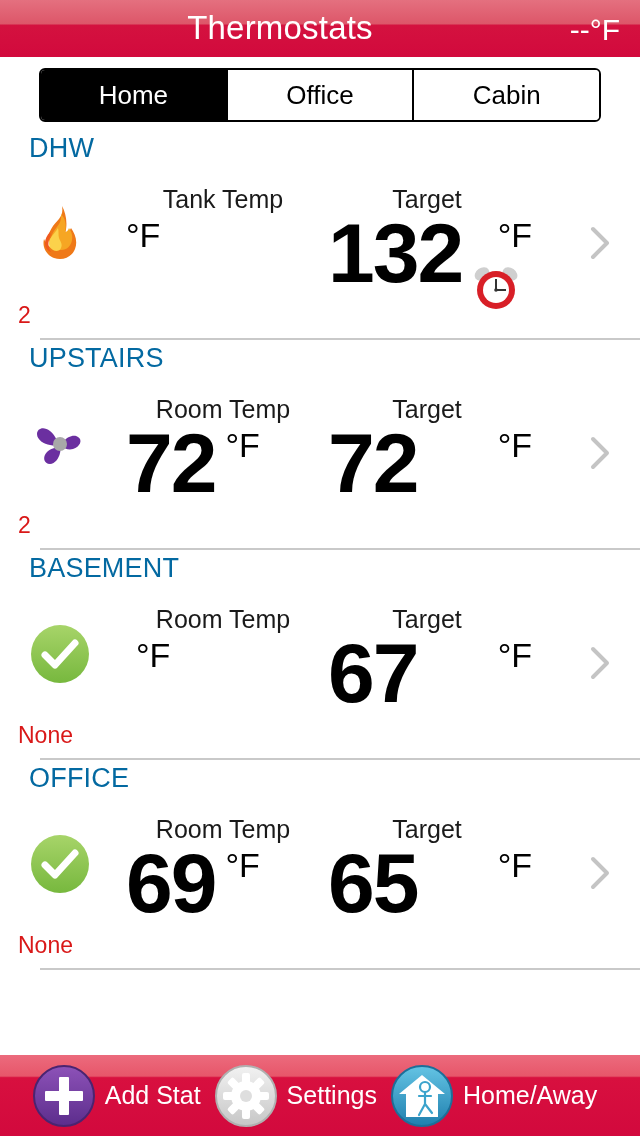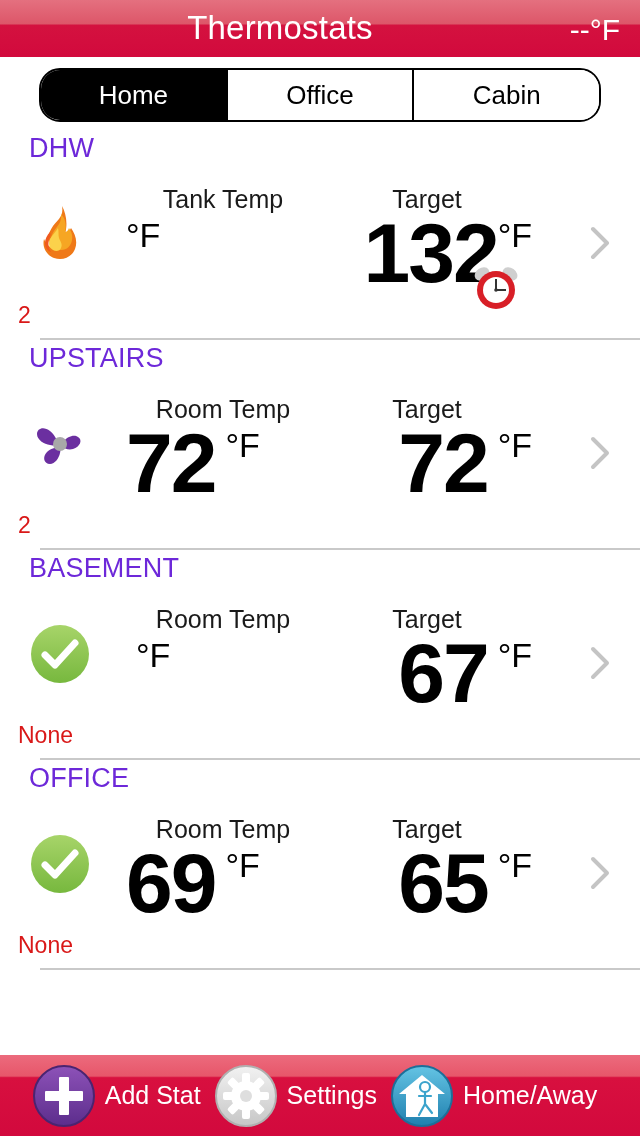--- a/index.html
+++ b/index.html
@@ -21,37 +21,37 @@
     font-size:33px; color:#ffffff; font-weight:400; letter-spacing:0.2px;
   }
   .header-outside {
     position:absolute; right:20px; top:13px;
     font-size:30px; color:#ffffff; font-weight:400;
   }
 
   
   .seg-wrap {
     position:absolute; left:39px; top:68px; width:562px; height:54px;
-    border:2px solid #000; border-radius:21px; overflow:hidden; display:flex;
+    border:2px solid #000; border-radius:6px; overflow:hidden; display:flex;
     background:#fff;
   }
   .seg {
     flex:1 1 0; display:flex; align-items:center; justify-content:center;
     font-size:26px; color:#000; background:#fff;
     border-right:2px solid #000;
   }
   .seg:last-child { border-right:none; }
   .seg.selected { background:#000; color:#fff; }
 
   
   .list { position:absolute; left:0; top:130px; width:640px; }
   .row { position:relative; width:640px; height:210px; }
   .row-title {
     position:absolute; left:29px; top:3px;
-    font-size:27px; color:#6d28d9; font-weight:400; letter-spacing:0.2px;
+    font-size:27px; color:#0369a1; font-weight:400; letter-spacing:0.2px;
   }
   .row-icon {
     position:absolute; left:28px; top:72px;
     width:64px; height:64px;
   }
   .row-sub {
     position:absolute; left:18px; top:172px;
     font-size:23px; color:#d91818;
   }
   .row-divider {
@@ -79,21 +79,21 @@
   .unit {
     font-size:34px; font-weight:400; color:#000; line-height:1;
     margin-top:4px;
   }
   .unit.gap { margin-left:10px; }
 
   
   .col-current { left:110px; width:210px;margin-left:8px; }
   .col-target  { left:322px; width:210px; }
   .col-current .block-value { justify-content:flex-start; padding-left:8px; }
-  .col-target  .block-value { justify-content:flex-end; padding-left:6px; }
+  .col-target  .block-value { justify-content:space-between; padding-left:6px; }
 
   .alarm-badge {
     position:absolute; left:470px; top:132px; width:52px; height:52px;
   }
 
   
   .toolbar {
     position:absolute; left:0; bottom:0; width:640px; height:81px;
     background:linear-gradient(to bottom,#ec6b7d 0%,#e7566a 26%,#d8103f 28%,#d2093d 100%);
     display:flex; align-items:center; justify-content:center;

